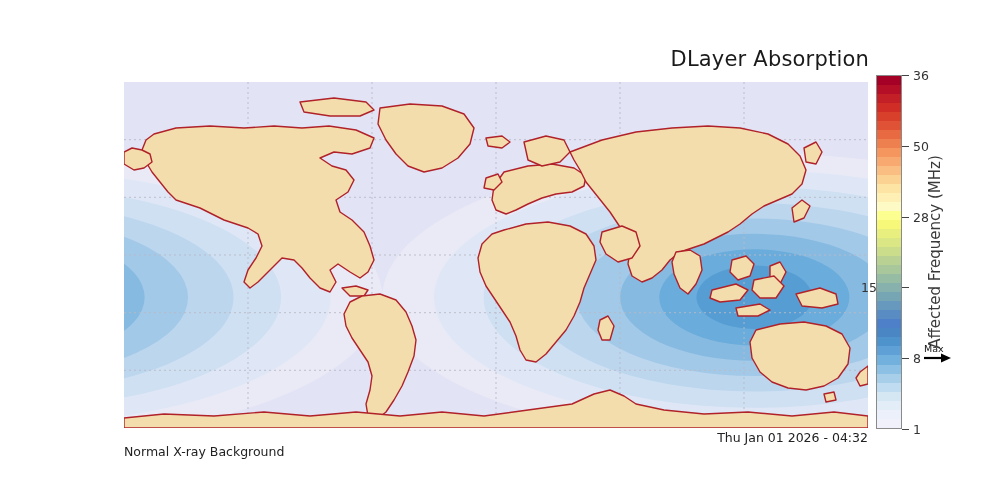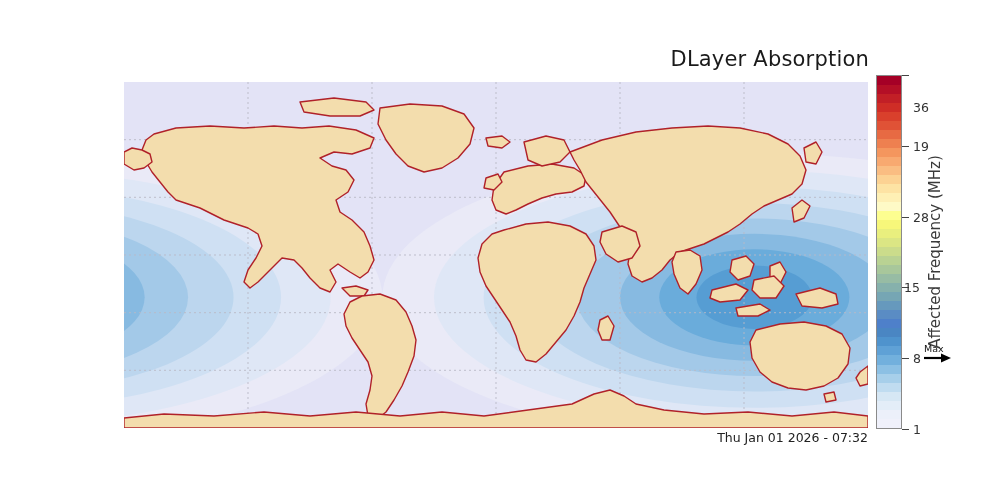--- a/index.html
+++ b/index.html
@@ -342,41 +342,42 @@
         <div class="cb-band" style="background: rgb(167, 207, 234); height: 2.5641%;"></div>
         <div class="cb-band" style="background: rgb(192, 220, 240); height: 2.5641%;"></div>
         <div class="cb-band" style="background: rgb(214, 231, 244); height: 2.5641%;"></div>
         <div class="cb-band" style="background: rgb(227, 237, 248); height: 2.5641%;"></div>
         <div class="cb-band" style="background: rgb(236, 240, 250); height: 2.5641%;"></div>
         <div class="cb-band" style="background: rgb(240, 241, 251); height: 2.5641%;"></div>
       </div>
   </div>
   <div id="cb-ticks">
       <div class="cb-tick" style="left: 902px; top: 75px;"></div>
-      <div class="cb-tick-label" style="left: 913px; top: 75px; margin-top: 32px;">36</div>
+      <div class="cb-tick-label" style="left: 913px; top: 75px;">36</div>
       <div class="cb-tick" style="left: 902px; top: 145.8px;"></div>
-      <div class="cb-tick-label" style="left: 913px; top: 145.8px;">19</div>
+      <div class="cb-tick-label" style="left: 913px; top: 145.8px;">50</div>
       <div class="cb-tick" style="left: 902px; top: 216.6px;"></div>
       <div class="cb-tick-label" style="left: 913px; top: 216.6px;">28</div>
       <div class="cb-tick" style="left: 902px; top: 287.4px;"></div>
-      <div class="cb-tick-label" style="left: 904px; top: 287.4px; text-align: center;">15</div>
+      <div class="cb-tick-label" style="left: 861px; top: 287.4px; text-align: center;">15</div>
       <div class="cb-tick" style="left: 902px; top: 358.2px;"></div>
       <div class="cb-tick-label" style="left: 913px; top: 358.2px;">8</div>
       <div class="cb-tick" style="left: 902px; top: 429px;"></div>
       <div class="cb-tick-label" style="left: 913px; top: 429px;">1</div>
     </div>
 
   <div id="max-marker">
     <span class="max-text">Max</span>
     <svg width="30" height="12" viewBox="0 0 30 12">
       <line x1="1" y1="6" x2="20" y2="6" stroke="#000" stroke-width="2.2"></line>
       <polygon points="18,1.5 28,6 18,10.5" fill="#000"></polygon>
     </svg>
   </div>
 
   <div id="cb-axis-label">
     <span>Affected Frequency (MHz)</span>
   </div>
 
-
-  <div id="timestamp">Thu Jan 01 2026 - 07:32</div>
+  <div class="note" id="note-xray">Normal X-ray Background</div>
+
+  <div id="timestamp">Thu Jan 01 2026 - 04:32</div>
 
 </div>
 
 </body></html>

